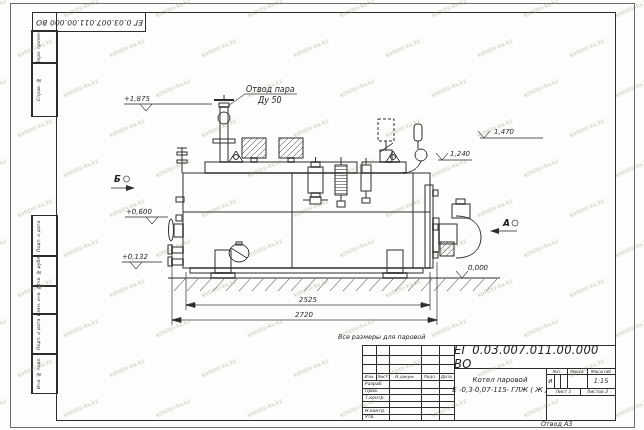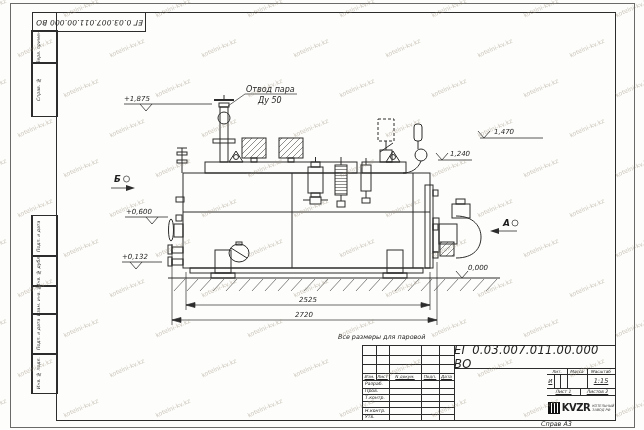--- a/index.html
+++ b/index.html
@@ -14,21 +14,21 @@
   .mbox .lab{width:11px;border-right:0.8px solid #2c2c2c;display:flex;align-items:center;justify-content:center;
              writing-mode:vertical-rl;transform:rotate(180deg);font-size:4.6px;font-style:italic;color:#333;white-space:nowrap;}
   .mbox .blank{flex:1;}
   
   #corner-stamp{left:32px;top:12px;width:112px;height:18px;border:1.1px solid #2c2c2c;
                 display:flex;align-items:center;justify-content:center;}
   #corner-stamp span{transform:rotate(180deg);font-size:7.4px;font-style:italic;white-space:nowrap;letter-spacing:0.2px;}
   
   #title-block{left:362px;top:345px;width:252px;height:74px;border:1.4px solid #2c2c2c;font-style:italic;}
   .vline,.hline{position:absolute;background:#2c2c2c;}
-  .cellt{position:absolute;font-size:4.2px;display:flex;align-items:center;justify-content:center;white-space:nowrap;text-decoration:underline;}
+  .cellt{position:absolute;font-size:4.2px;display:flex;align-items:center;justify-content:center;white-space:nowrap;}
   .rowlab{position:absolute;font-size:4.6px;padding-left:2px;white-space:nowrap;}
   #tb-docno{position:absolute;left:91px;top:0;width:161px;height:22px;border-bottom:1.1px solid #2c2c2c;
             display:flex;align-items:center;justify-content:center;font-size:11.5px;letter-spacing:0.3px;}
   #tb-name{position:absolute;left:91px;top:22px;width:93px;height:52px;border-right:1.1px solid #2c2c2c;
            display:flex;flex-direction:column;align-items:center;padding-top:7px;box-sizing:border-box;}
   #tb-name div{font-size:7px;line-height:10px;white-space:nowrap;}
   #tb-right{position:absolute;left:184px;top:22px;width:68px;height:52px;}
   #tb-company{position:absolute;left:0;top:27px;width:68px;height:25px;display:flex;align-items:center;justify-content:center;gap:2px;font-style:normal;}
   #kvzr-square{width:10px;height:10px;background:
       repeating-linear-gradient(90deg,#111 0 2px,#fff 2px 3px),#111;border:1px solid #111;}
@@ -295,49 +295,45 @@
     <div class="cellt" style="left:58px;top:27px;width:18px;height:7px">Подп.</div>
     <div class="cellt" style="left:76px;top:27px;width:15px;height:7px">Дата</div>
     <div class="rowlab" style="left:0;top:35px">Разраб.</div>
     <div class="rowlab" style="left:0;top:42px">Пров.</div>
     <div class="rowlab" style="left:0;top:49px">Т.контр.</div>
     <div class="rowlab" style="left:0;top:61.5px">Н.контр.</div>
     <div class="rowlab" style="left:0;top:68px">Утв.</div>
 
     <div id="tb-docno">ЕГ 0.03.007.011.00.000  ВО</div>
 
+    <div id="tb-name">
+      <div>Котел паровой</div>
+      <div>Е -0,3-0,07-115- ГЛЖ ( Ж )</div>
+    </div>
 
     <div id="tb-right">
       <div class="hline" style="left:0;top:6px;width:68px;height:0.8px"></div>
       <div class="hline" style="left:0;top:20px;width:68px;height:0.8px"></div>
       <div class="hline" style="left:0;top:27px;width:68px;height:0.8px"></div>
       <div class="vline" style="left:20px;top:0;width:0.8px;height:20px"></div>
       <div class="vline" style="left:40px;top:0;width:0.8px;height:20px"></div>
       <div class="vline" style="left:6.7px;top:6px;width:0.8px;height:14px"></div>
       <div class="vline" style="left:13.4px;top:6px;width:0.8px;height:14px"></div>
       <div class="vline" style="left:33px;top:20px;width:0.8px;height:7px"></div>
       <div class="cellt" style="left:0;top:0;width:20px;height:6px">Лит.</div>
       <div class="cellt" style="left:20px;top:0;width:20px;height:6px">Масса</div>
       <div class="cellt" style="left:40px;top:0;width:28px;height:6px">Масштаб</div>
       <div class="cellt" style="left:0;top:6px;width:6.7px;height:14px;font-size:5.5px">И</div>
       <div class="cellt" style="left:40px;top:6px;width:28px;height:14px;font-size:6.5px">1:15</div>
       <div class="cellt" style="left:0;top:20px;width:33px;height:7px;font-size:4.6px">Лист 1</div>
       <div class="cellt" style="left:33px;top:20px;width:35px;height:7px;font-size:4.6px">Листов 2</div>
-      <div id="tb-company">
-        <div id="kvzr-square"></div>
-        <div id="kvzr-text">KVZR</div>
-        <div id="company-lines">
-          <span>КОТЕЛЬНЫЙ</span>
-          <span>ЗАВОД РФ</span>
-        </div>
-      </div>
     </div>
   </div>
 
-  <div id="format-label" class="abs">Справ А3</div>
+  <div id="format-label" class="abs">Отвод А3</div>
 
   <div id="wm-layer" class="abs">
       <span class="wm" style="left: -30px; top: 4px;">kotelni-kv.kz</span>
       <span class="wm" style="left: 62px; top: 4px;">kotelni-kv.kz</span>
       <span class="wm" style="left: 154px; top: 4px;">kotelni-kv.kz</span>
       <span class="wm" style="left: 246px; top: 4px;">kotelni-kv.kz</span>
       <span class="wm" style="left: 338px; top: 4px;">kotelni-kv.kz</span>
       <span class="wm" style="left: 430px; top: 4px;">kotelni-kv.kz</span>
       <span class="wm" style="left: 522px; top: 4px;">kotelni-kv.kz</span>
       <span class="wm" style="left: 614px; top: 4px;">kotelni-kv.kz</span>

